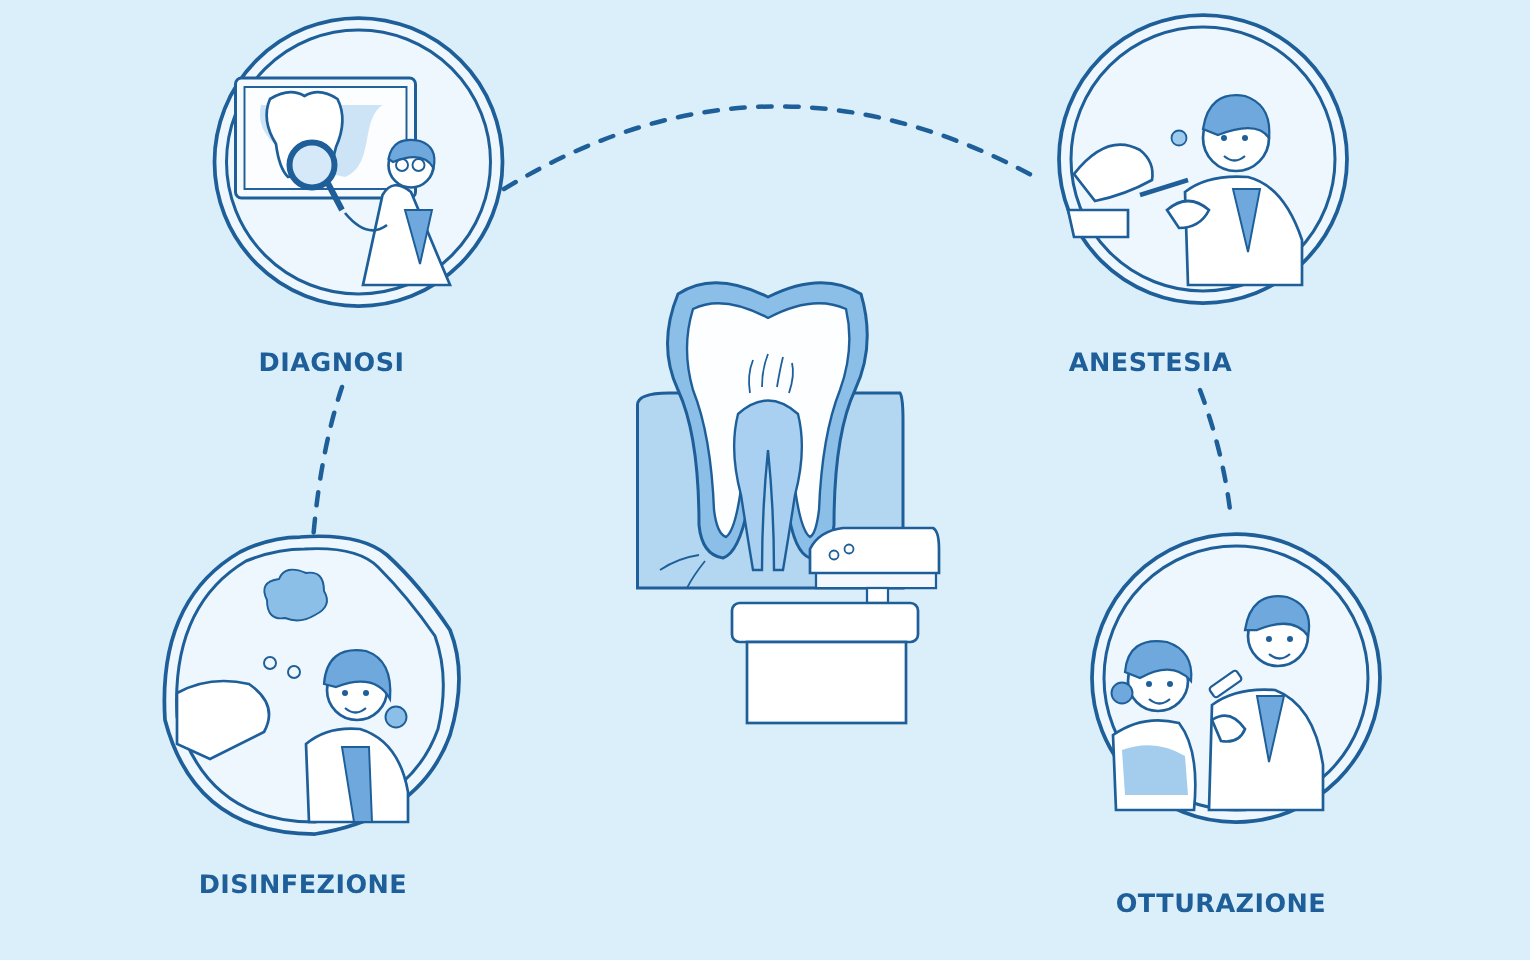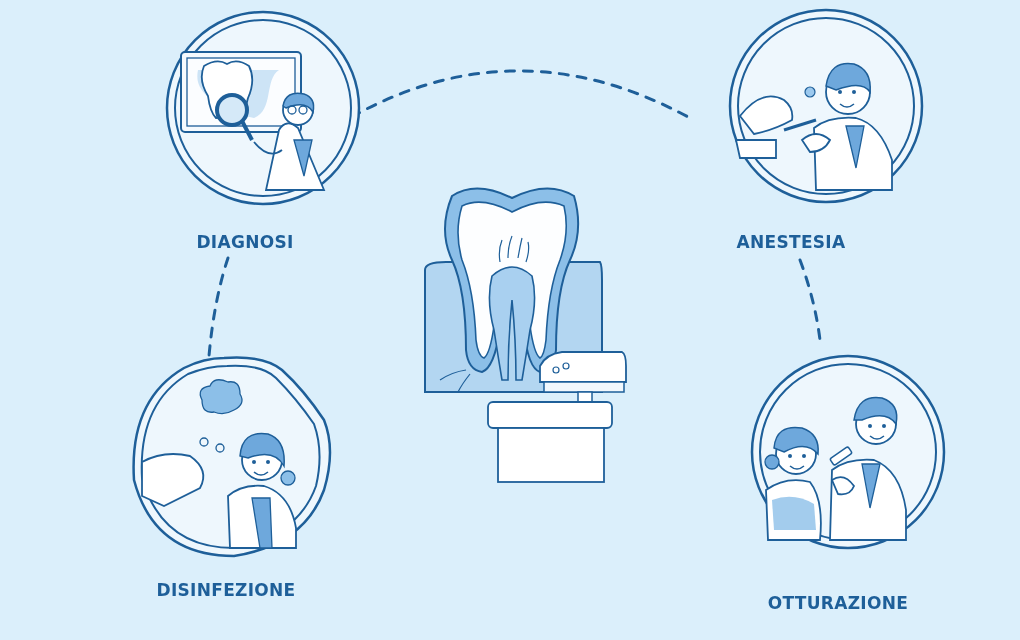--- a/index.html
+++ b/index.html
@@ -1,17 +1,17 @@
 <!DOCTYPE html>
 <html><head>
 <meta charset="utf-8">
 <style>
   html, body { margin:0; padding:0; }
   body { width:1020px; height:640px; background:#dbeffb; position:relative; overflow:hidden; font-family:"DejaVu Sans", sans-serif; }
-  .stage { position:absolute; left:0; top:0; width:876px; height:640px;padding-left:24px; }
+  .stage { position:absolute; left:0; top:0; width:876px; height:640px; }
   .step { position:absolute; }
   .label { position:absolute; font-family:"DejaVu Sans", sans-serif; font-weight:bold; font-size:17px; color:#1e5f99; letter-spacing:0.3px; white-space:nowrap; transform:translateX(-50%); }
   svg { position:absolute; left:0; top:0; }
 </style>
 </head>
 <body>
 
 <div class="stage">
 
   <svg width="1020" height="640">

